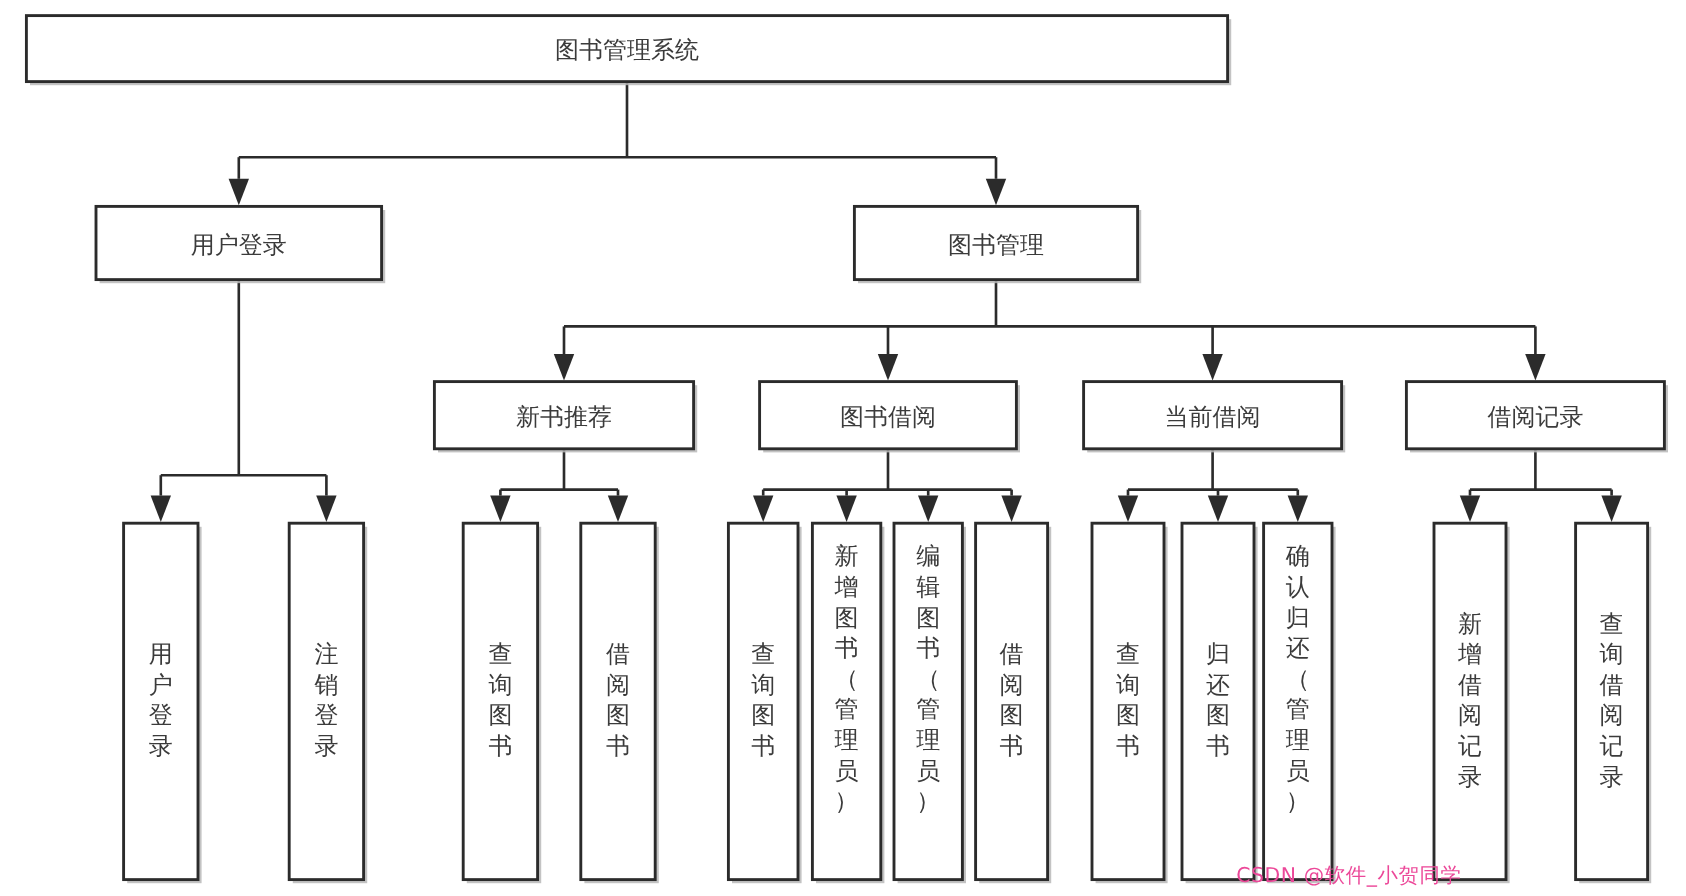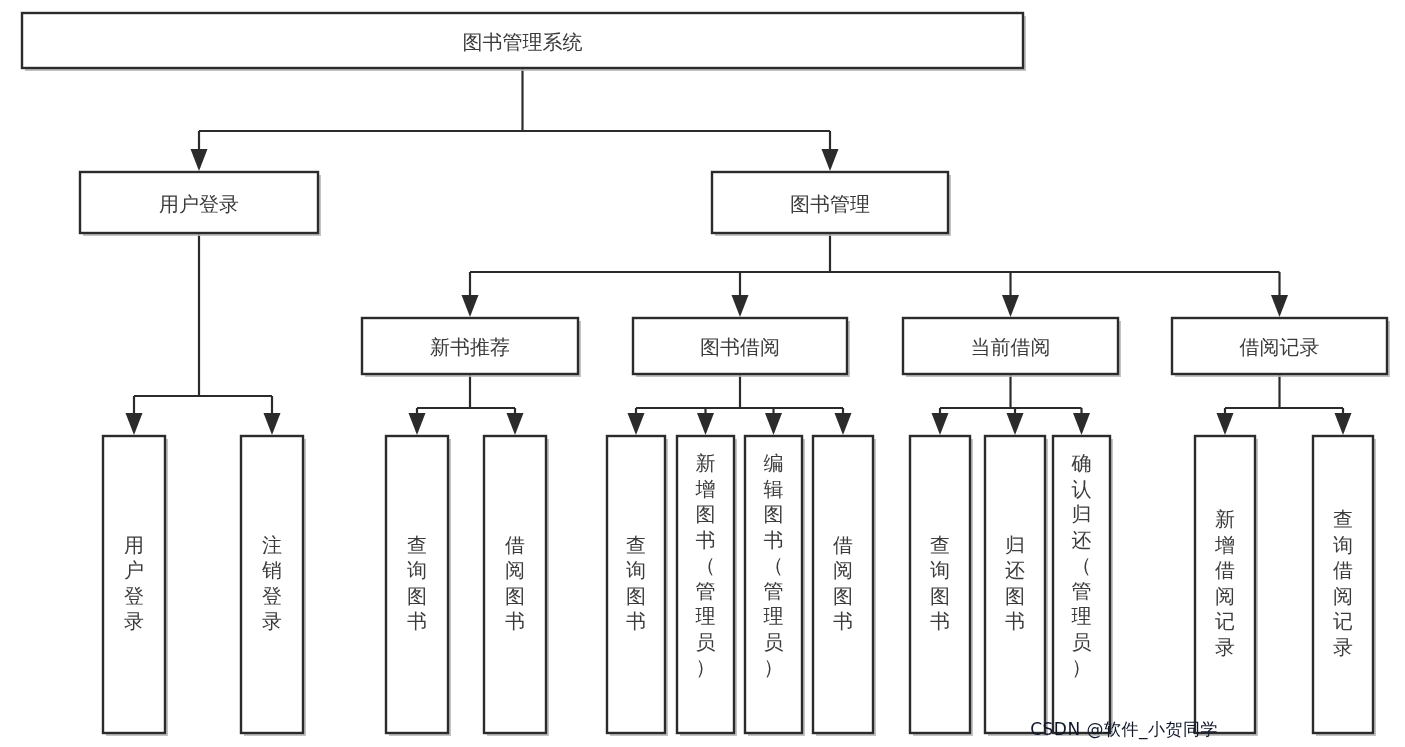--- a/index.html
+++ b/index.html
@@ -57,21 +57,21 @@
     font-size: 20px;
     fill: #3b3b3b;
     text-anchor: middle;
   }
   .watermark {
     position: absolute;
     right: 14px;
     bottom: 6px;
     font-family: "DejaVu Sans", "Liberation Sans", sans-serif;
     font-size: 17px;
-    color: #0f172a;
+    color: #ec4899;
     letter-spacing: 0.5px;
     white-space: nowrap;
     user-select: none;
   }
 </style>
 </head>
 <body>
 
 <div id="diagram-root">
   <svg class="diagram" viewBox="0 0 1405 747" xmlns="http://www.w3.org/2000/svg">

